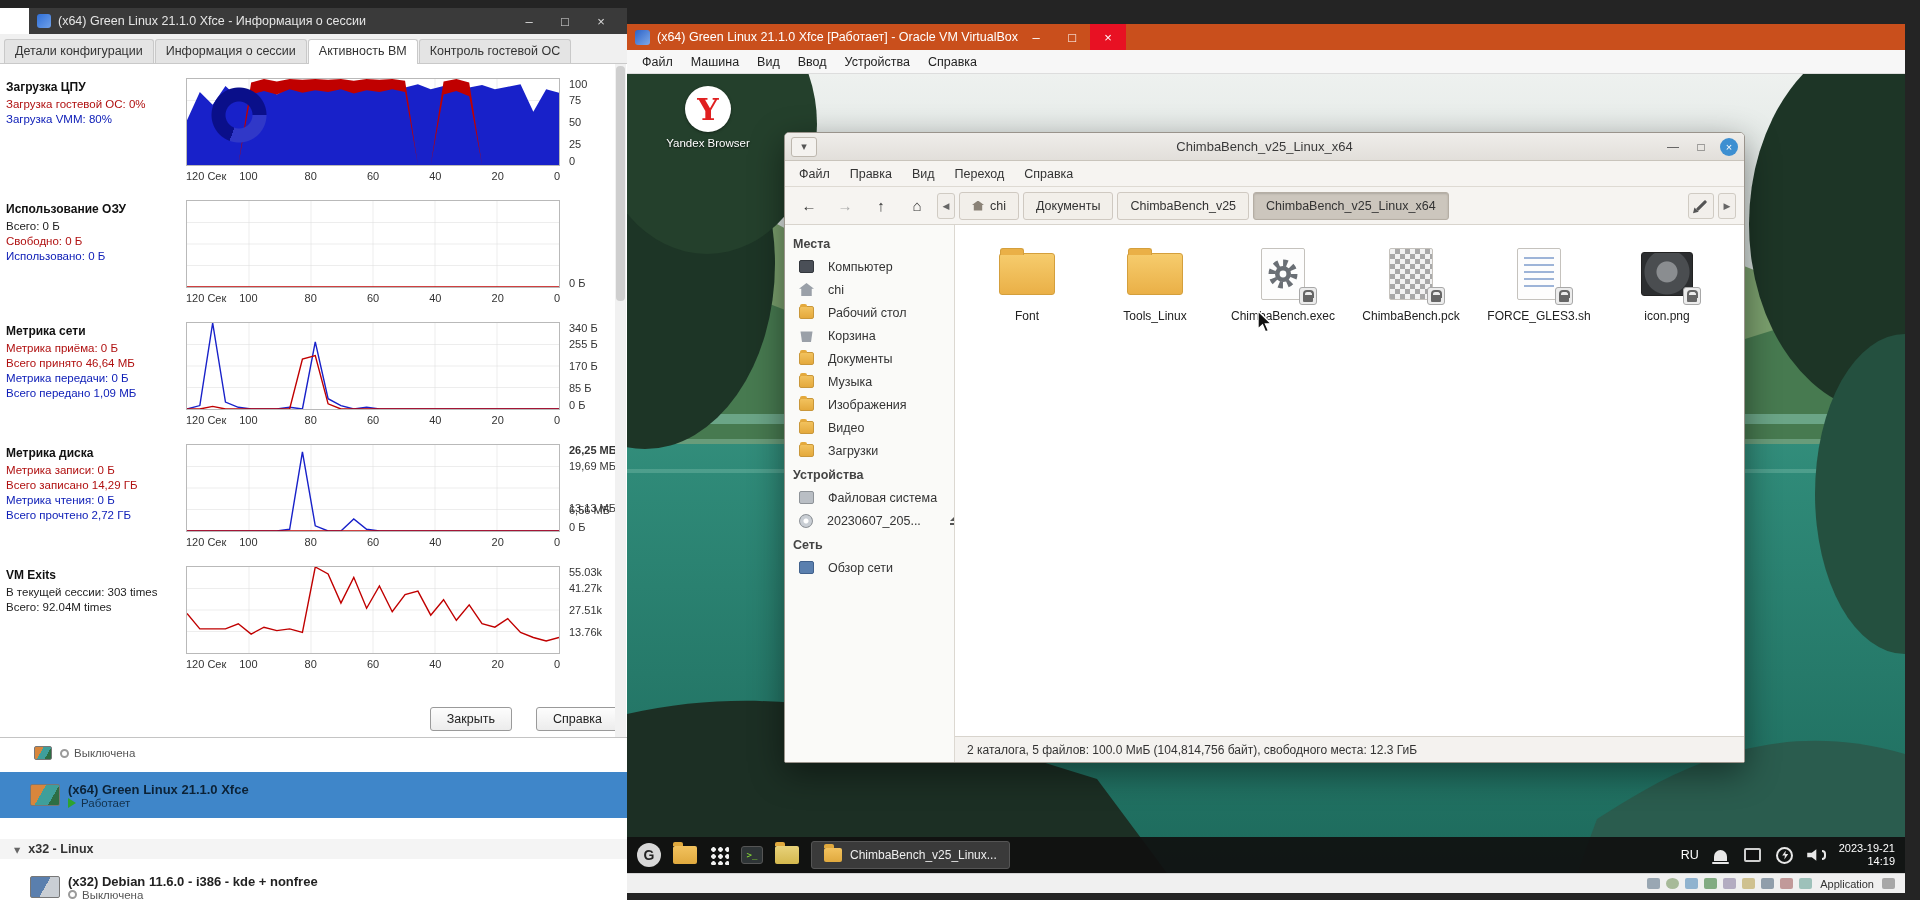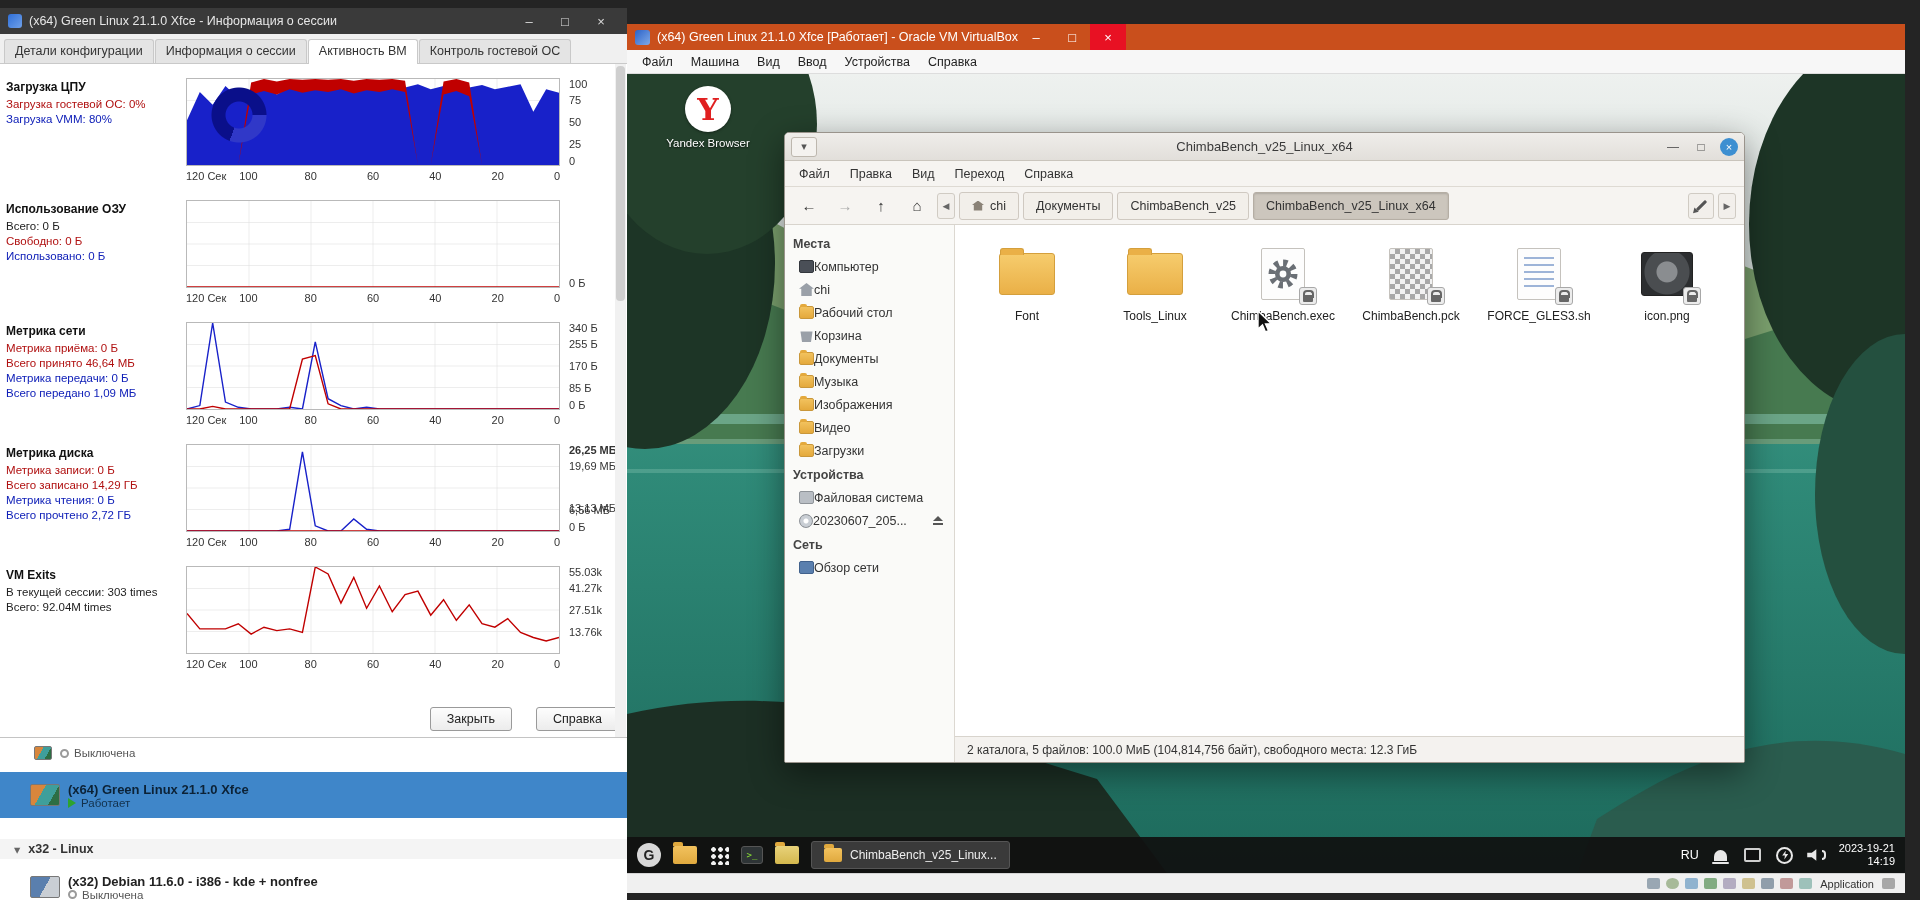--- a/index.html
+++ b/index.html
@@ -2,21 +2,21 @@
 <html><head>
 <meta charset="utf-8">
 <style>
   * { margin:0; padding:0; box-sizing:border-box; }
   html,body { width:1920px; height:900px; overflow:hidden; background:#1e1e1e;
     font-family:"Liberation Sans","DejaVu Sans",sans-serif; }
   #screen { position:relative; width:1920px; height:900px; background:#242424; }
 
   
   .win-left { position:absolute; left:0; top:8px; width:627px; height:892px; background:#fff; }
-  .tb-dark { position:relative; height:26px; background:#3a3a3a; color:#e6e6e6; display:flex; align-items:center; padding:0 8px; font-size:12.5px; }
+  .tb-dark { position:relative; height:26px; background:#3a3a3a; color:#e6e6e6; display:flex; align-items:center; padding:0 8px; font-size:12.5px;margin-left:29px; }
   .tb-dark .app-ico { width:14px; height:14px; border-radius:3px; background:linear-gradient(135deg,#2f6fd8,#6fa0e8); margin-right:7px; flex:0 0 auto; }
   .tb-dark .tb-title { flex:1; white-space:nowrap; overflow:hidden; }
   .tb-btns { display:flex; height:100%; }
   .tb-btn { width:36px; height:100%; display:flex; align-items:center; justify-content:center; color:#ddd; font-size:13px; }
   .tb-btn.close-red { background:transparent; }
 
   .tabbar { height:30px; background:#f0f0f0; display:flex; align-items:flex-end; padding:4px 4px 0 4px; border-bottom:1px solid #c9c9c9; gap:1px; }
   .tab { font-size:12.5px; color:#333; background:#e4e4e4; border:1px solid #c9c9c9; border-bottom:none; padding:4px 10px 5px; border-radius:3px 3px 0 0; white-space:nowrap; overflow:hidden; }
   .tab.active { background:#fff; position:relative; top:1px; padding-bottom:6px; }
 
@@ -91,21 +91,21 @@
   .mini-btn { width:18px; height:26px; display:flex; align-items:center; justify-content:center; font-size:9px; color:#666; border:1px solid #d0cbc3; border-radius:3px; background:#f2efeb; }
   .crumb { height:28px; display:flex; align-items:center; gap:6px; padding:0 12px; font-size:12.5px; color:#333;
     background:#f2efea; border:1px solid #cfc9c1; border-radius:3px; white-space:nowrap; }
   .crumb.active { background:#ccc6bd; border-color:#b5aea4; box-shadow:inset 0 1px 2px rgba(0,0,0,.15); }
   .home-mini { width:12px; height:10px; background:#8a8277; clip-path:polygon(50% 0,100% 45%,85% 45%,85% 100%,15% 100%,15% 45%,0 45%); }
   .pencil { width:3px; height:13px; background:#555; transform:rotate(45deg); border-radius:1px; position:relative; }
   .pencil::after { content:""; position:absolute; left:-2px; bottom:-5px; border-left:3.5px solid transparent; border-right:3.5px solid transparent; border-top:5px solid #555; }
   .th-body { flex:1; display:flex; min-height:0; }
   .th-side { width:170px; background:#fafaf8; border-right:1px solid #dcd8d1; padding-top:6px; overflow:hidden; }
   .side-h { font-size:12.5px; font-weight:bold; color:#444; padding:6px 8px 4px; }
-  .side-item { height:23px; display:flex; align-items:center; gap:0; padding-left:14px; font-size:12.5px; color:#333; }
+  .side-item { height:23px; display:flex; align-items:center; gap:14px; padding-left:14px; font-size:12.5px; color:#333; }
   .side-item .spacer { flex:1; }
   .mi { width:15px; height:13px; flex:0 0 auto; border-radius:2px; }
   .mi-folder { background:linear-gradient(#f2c25e,#e4a93c); border:1px solid #c9973a; position:relative; }
   .mi-folder::before { content:""; position:absolute; left:0; top:-3px; width:7px; height:3px; background:#e4a93c; border-radius:2px 2px 0 0; }
   .mi-computer { background:#4a4f57; border:1px solid #33373d; }
   .mi-home { background:#9aa0a8; clip-path:polygon(50% 0,100% 45%,85% 45%,85% 100%,15% 100%,15% 45%,0 45%); border-radius:0; }
   .mi-trash { background:#9aa0a8; clip-path:polygon(10% 20%,90% 20%,80% 100%,20% 100%); }
   .mi-drive { background:#b9bec4; border:1px solid #8e9398; }
   .mi-disc { width:14px; height:14px; border-radius:50%; background:radial-gradient(circle,#fff 0 2px,#c9ced4 3px 6px,#9aa0a6 6px); border:1px solid #8e9398; }
   .mi-net { background:#5a7fae; border:1px solid #41618c; }

